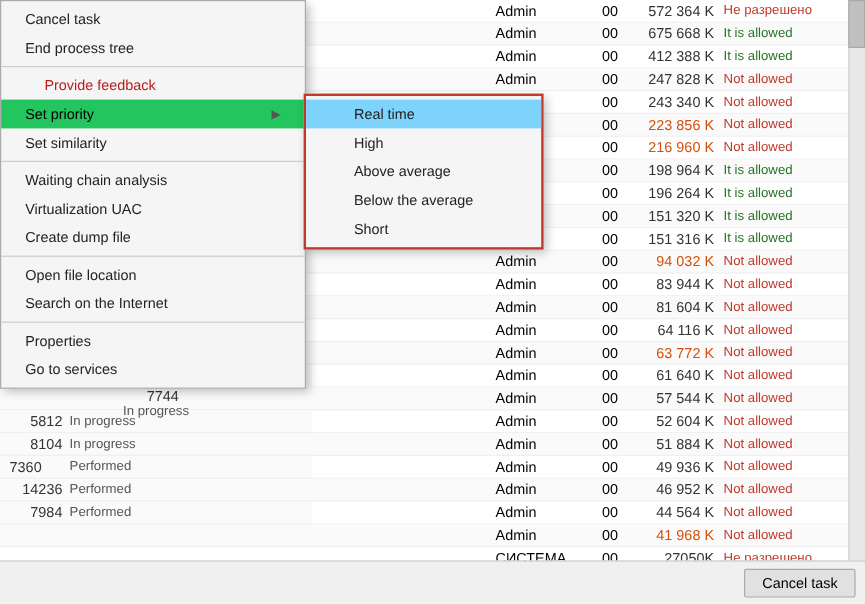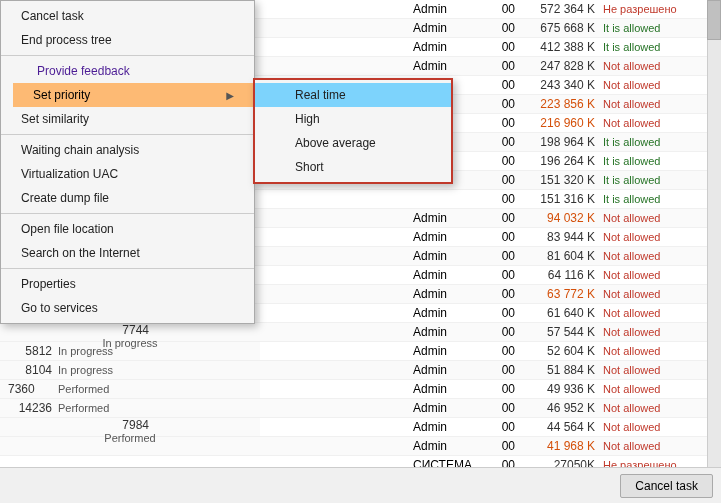--- a/index.html
+++ b/index.html
@@ -55,22 +55,22 @@
     .menu-item {
       padding: 5px 20px;
       cursor: pointer;
       color: #222;
       white-space: nowrap;
       display: flex;
       align-items: center;
       justify-content: space-between;
       height: 24px;
     }
-    .menu-item.disabled { color: #4c1d95; cursor: default; padding-left: 36px; }
-    .menu-item.highlighted { background: #fdba74; color: #000; margin-left: 12px; }
+    .menu-item.disabled { color: #b91c1c; cursor: default; padding-left: 36px; }
+    .menu-item.highlighted { background: #22c55e; color: #000; }
 
     .menu-separator {
       height: 1px;
       background: #ccc;
       margin: 3px 0;
     }
 
     .menu-arrow {
       font-size: 10px;
       color: #555;
@@ -353,21 +353,21 @@
           <div style="color:#555;font-size:11px;">In progress</div>
         </div>
         <div class="table-row" style="height: 19px;">
           <div style="width:50px;text-align:left;padding-right:6px;color:#333;">7360</div>
           <div style="color:#555;font-size:11px;">Performed</div>
         </div>
         <div class="table-row" style="height: 19px;">
           <div style="width:50px;text-align:right;padding-right:6px;color:#333;">14236</div>
           <div style="color:#555;font-size:11px;">Performed</div>
         </div>
-        <div class="table-row" style="height: 19px; flex-direction: column;">
+        <div class="table-row" style="height: 19px;">
           <div style="width:50px;text-align:right;padding-right:6px;color:#333;">7984</div>
           <div style="color:#555;font-size:11px;">Performed</div>
         </div>
       </div>
     </div>
 
   <div class="scrollbar">
     <div class="scrollbar-thumb"></div>
   </div>
 </div>
@@ -424,19 +424,23 @@
     <div class="submenu-item">
       <span style="width:16px;display:inline-block;"></span>
       <span>High</span>
     </div>
     <div class="submenu-item">
       <span style="width:16px;display:inline-block;"></span>
       <span>Above average</span>
     </div>
     <div class="submenu-item">
       <span style="width:16px;display:inline-block;"></span>
+      <span>Below the average</span>
+    </div>
+    <div class="submenu-item">
+      <span style="width:16px;display:inline-block;"></span>
       <span>Short</span>
     </div>
   </div>
 
 <div class="bottom-bar">
   <button class="cancel-btn">Cancel task</button>
 </div>
 
 </body></html>

